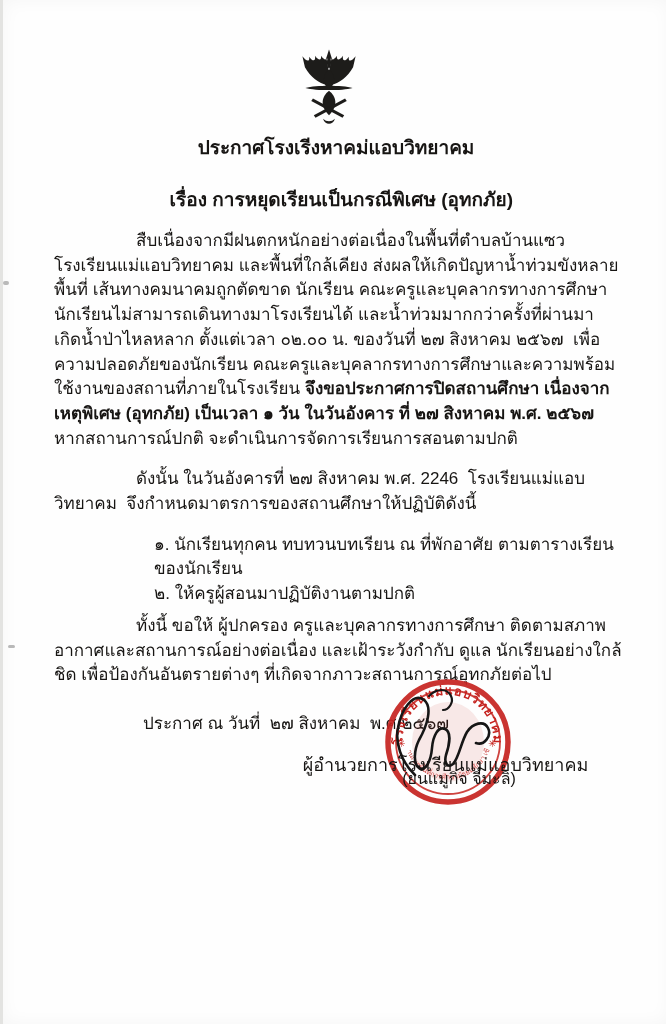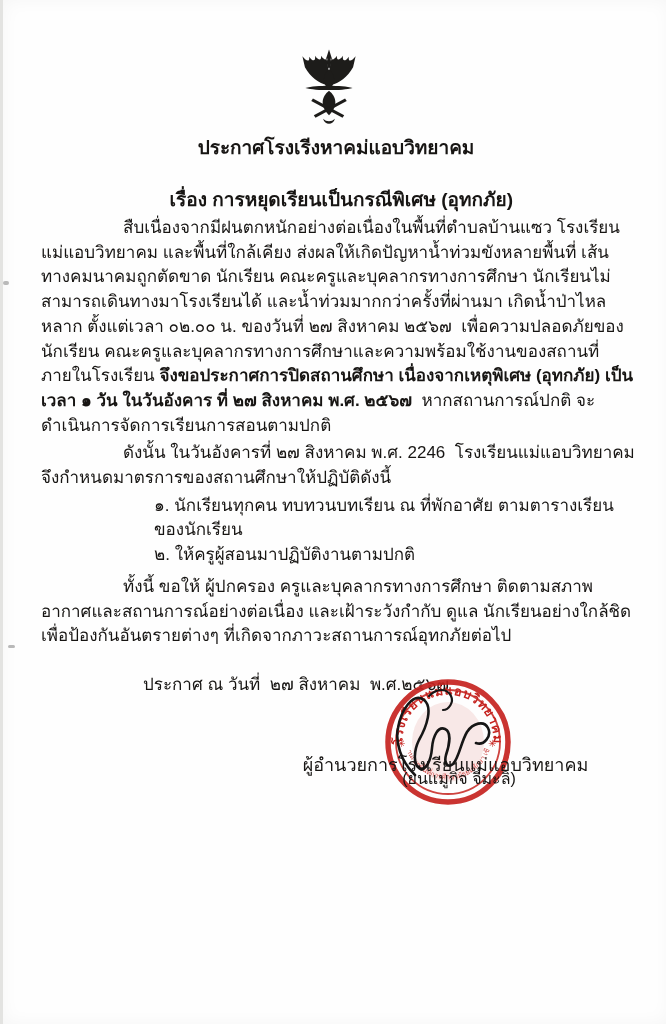--- a/index.html
+++ b/index.html
@@ -8,21 +8,21 @@
     font-family:"Liberation Sans","DejaVu Sans",sans-serif;
     color:#171513;overflow:hidden;
     border-left:3px solid #e3e3e1;
     box-shadow:inset 0 0 18px rgba(0,0,0,0.04);
   }
   .emblem{position:absolute;left:288px;top:48px;width:76px;height:84px;}
   .title{position:absolute;left:0;top:135px;width:666px;text-align:center;
     font-weight:bold;font-size:19px;line-height:26px;white-space:pre-wrap;}
   .doc-body{position:absolute;left:35px;top:213px;width:601px;
     font-size:17px;line-height:24.7px;}
-  .para{margin:3px;text-indent:82px;white-space:pre-wrap;}
+  .para{margin:16px;text-indent:82px;white-space:pre-wrap;}
   .para b{font-weight:bold;}
   .measure{margin:0 0 0 116px;white-space:pre-wrap;}
   .p3{margin-top:7px;}
   .closing{margin:16px 0 0 82px;white-space:pre-wrap;}
   .dateline{margin:24px 0 0 105px;white-space:pre-wrap;}
   .sig-block{position:absolute;left:0;top:0;width:666px;height:1024px;pointer-events:none;}
   .stamp{position:absolute;left:379px;top:676px;width:132px;height:132px;}
   .signature{position:absolute;left:382px;top:680px;width:130px;height:105px;}
   .sig-name{position:absolute;left:356px;top:766px;width:200px;text-align:center;
     font-size:16px;}

